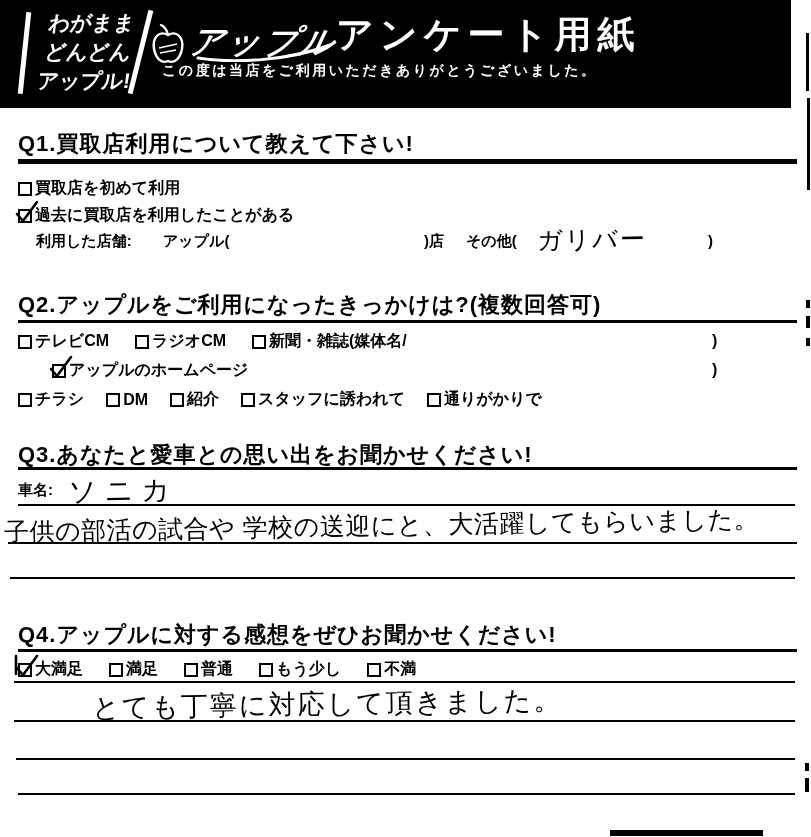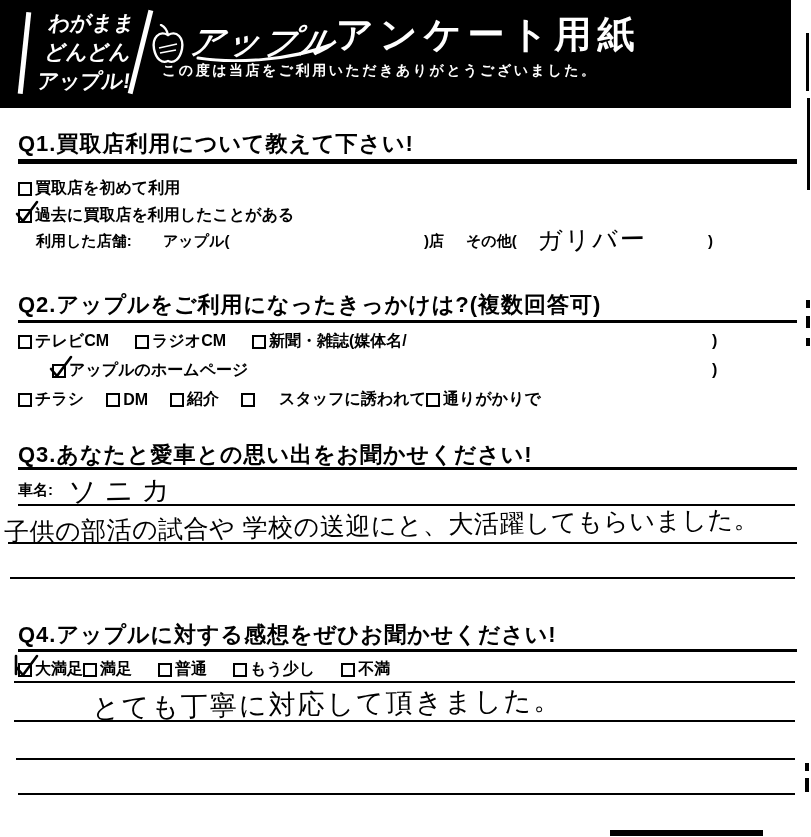--- a/index.html
+++ b/index.html
@@ -152,21 +152,21 @@
           <span class="cb"></span>
         </span>
       <span class="cblabel">DM</span>
     </span>
     <span class="opt" style="margin-right:22px;">
       <span class="cbwrap">
           <span class="cb"></span>
         </span>
       <span class="cblabel">紹介</span>
     </span>
-    <span class="opt" style="gap:21px;">
+    <span class="opt" style="margin-right:22px;">
       <span class="cbwrap">
           <span class="cb"></span>
         </span>
       <span class="cblabel">スタッフに誘われて</span>
     </span>
     <span class="opt">
       <span class="cbwrap">
           <span class="cb"></span>
         </span>
       <span class="cblabel">通りがかりで</span>
@@ -181,21 +181,21 @@
   <div class="rule" style="left:18px;top:504px;width:777px;height:2px;"></div>
 
   <span class="abs hand" style="left:4px;top:509px;font-size:25px;letter-spacing:0.5px;">子供の部活の試合や 学校の送迎にと、大活躍してもらいました。</span>
   <div class="rule" style="left:8px;top:542px;width:789px;height:2px;"></div>
   <div class="rule" style="left:10px;top:577px;width:785px;height:2px;"></div>
 
   <div class="q-heading" style="top:620px;text-align:right;">Q4.アップルに対する感想をぜひお聞かせください!</div>
   <div class="rule" style="left:18px;top:649px;width:779px;height:3px;"></div>
 
   <div class="opt-row" style="top:659px;width:780px;">
-    <span class="opt" style="">
+    <span class="opt" style="margin-right:26px;">
       <span class="cbwrap">
           <span class="cb"></span>
         <svg class="check" viewBox="0 0 26 26">
             <polyline points="2,2 2,20"></polyline>
             <polyline points="3,14 9,21 23,2"></polyline>
           </svg>
         </span>
       <span class="cblabel">大満足</span>
     </span>
     <span class="opt" style="margin-right:26px;">

